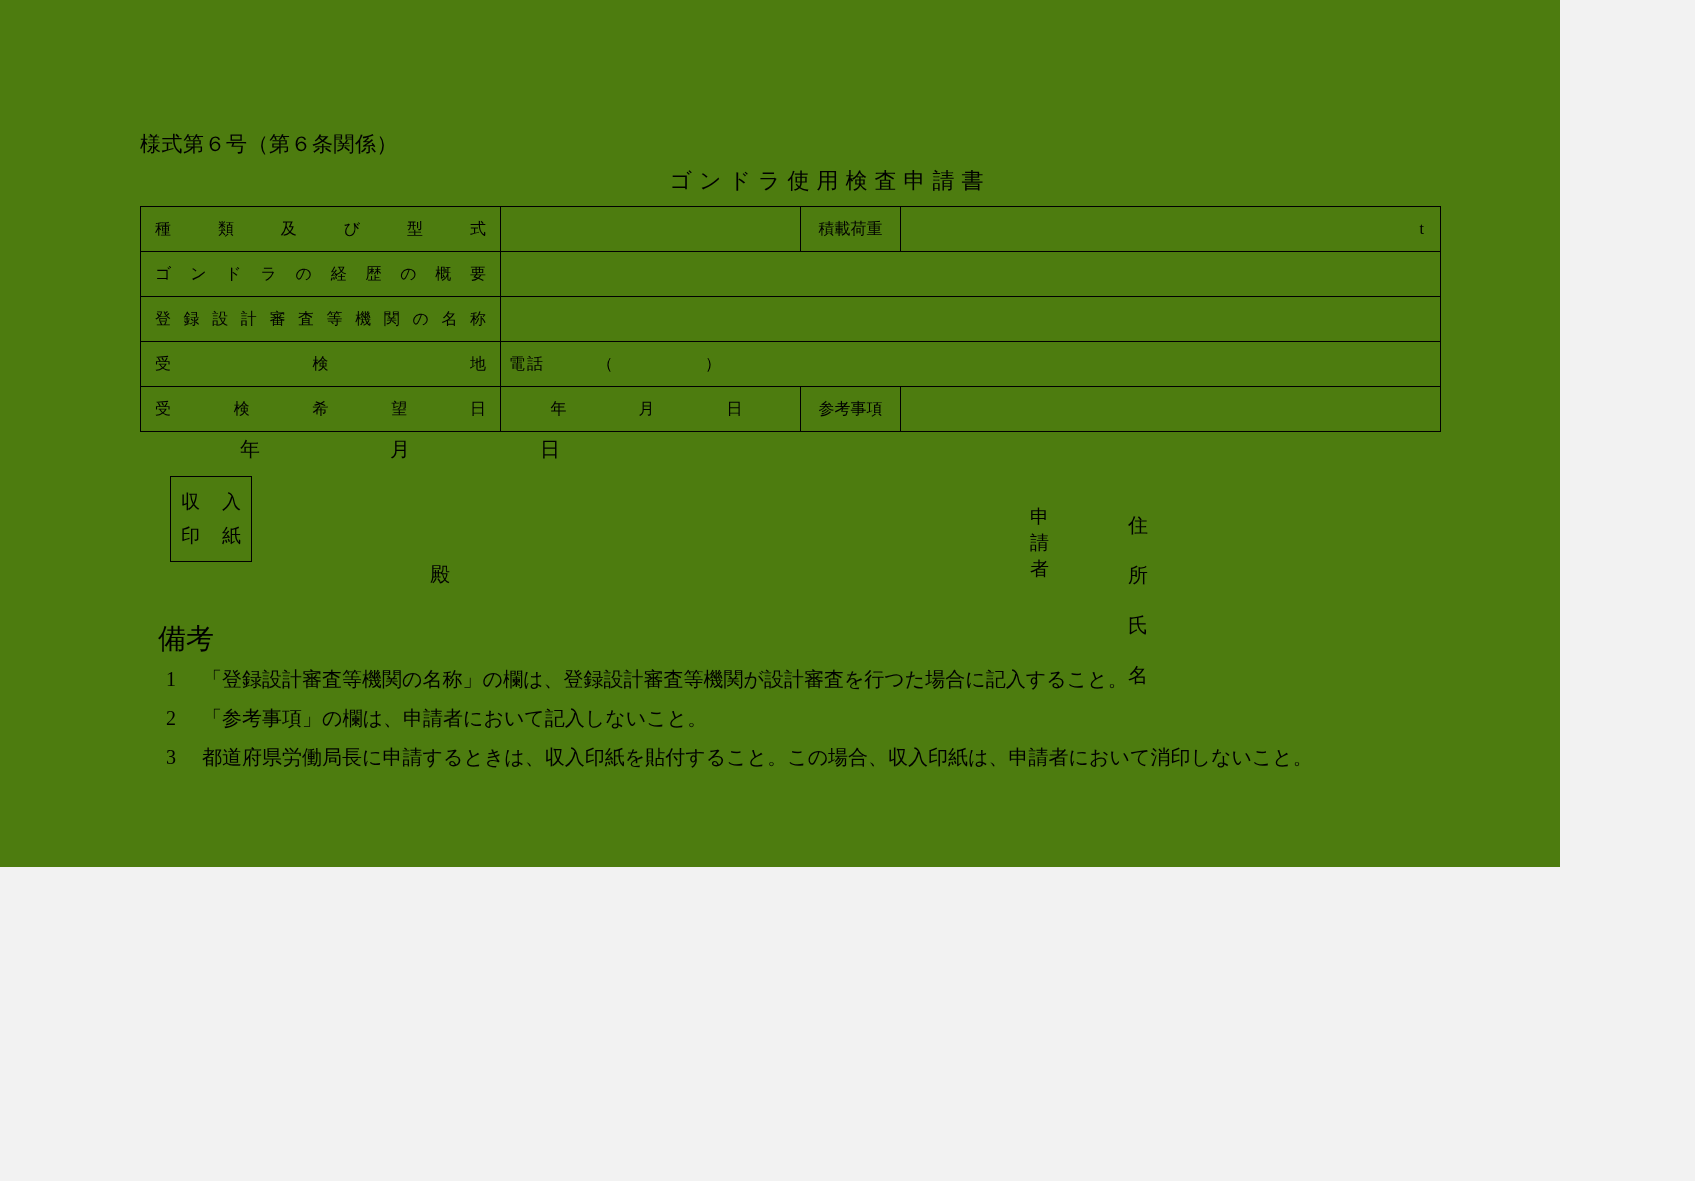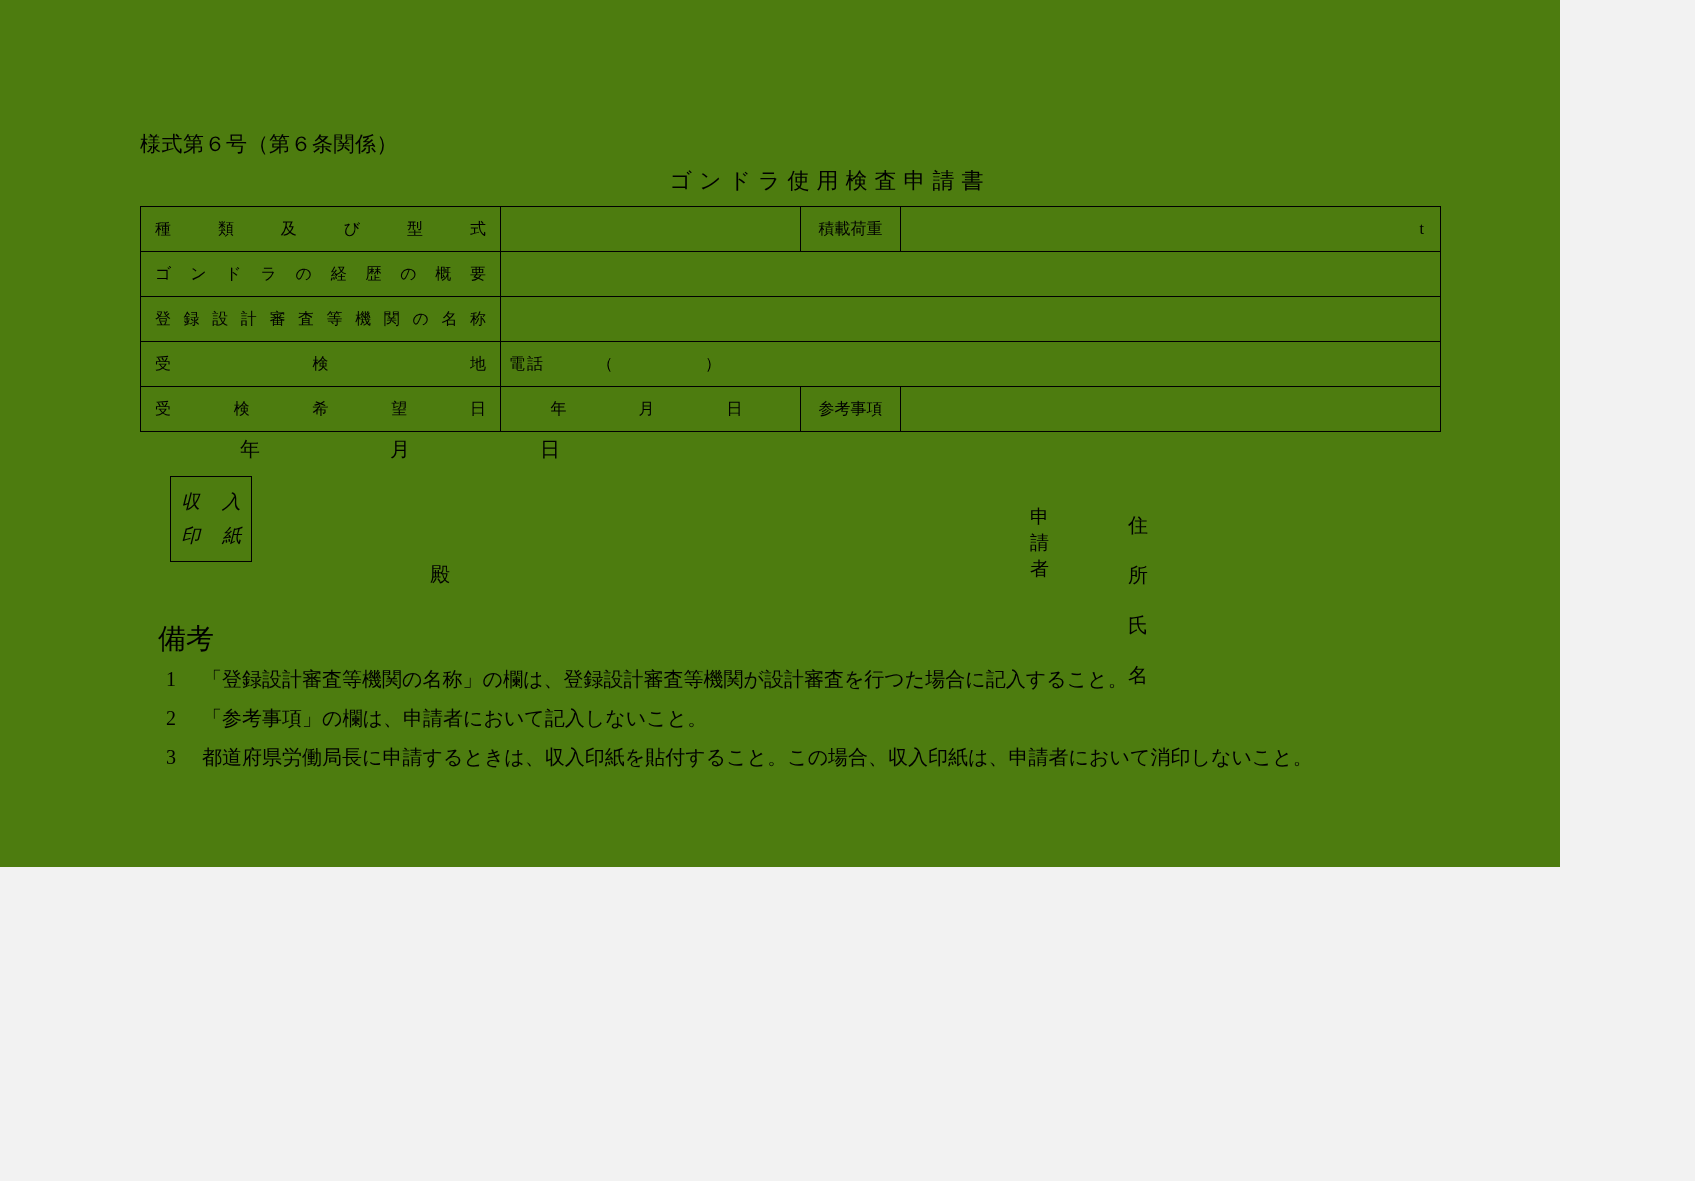--- a/index.html
+++ b/index.html
@@ -97,21 +97,20 @@
     position: absolute;
     left: 30px;
     top: 40px;
     width: 82px;
     height: 86px;
     border: 1.5px solid #000;
     box-sizing: border-box;
     padding: 8px 10px 8px 10px;
     font-size: 19px;
     line-height: 34px;
-    font-style: italic;
   }
   .stamp-box div {
     text-align: justify;
     text-align-last: justify;
   }
   .tono {
     position: absolute;
     left: 290px;
     top: 125px;
     font-size: 20px;

